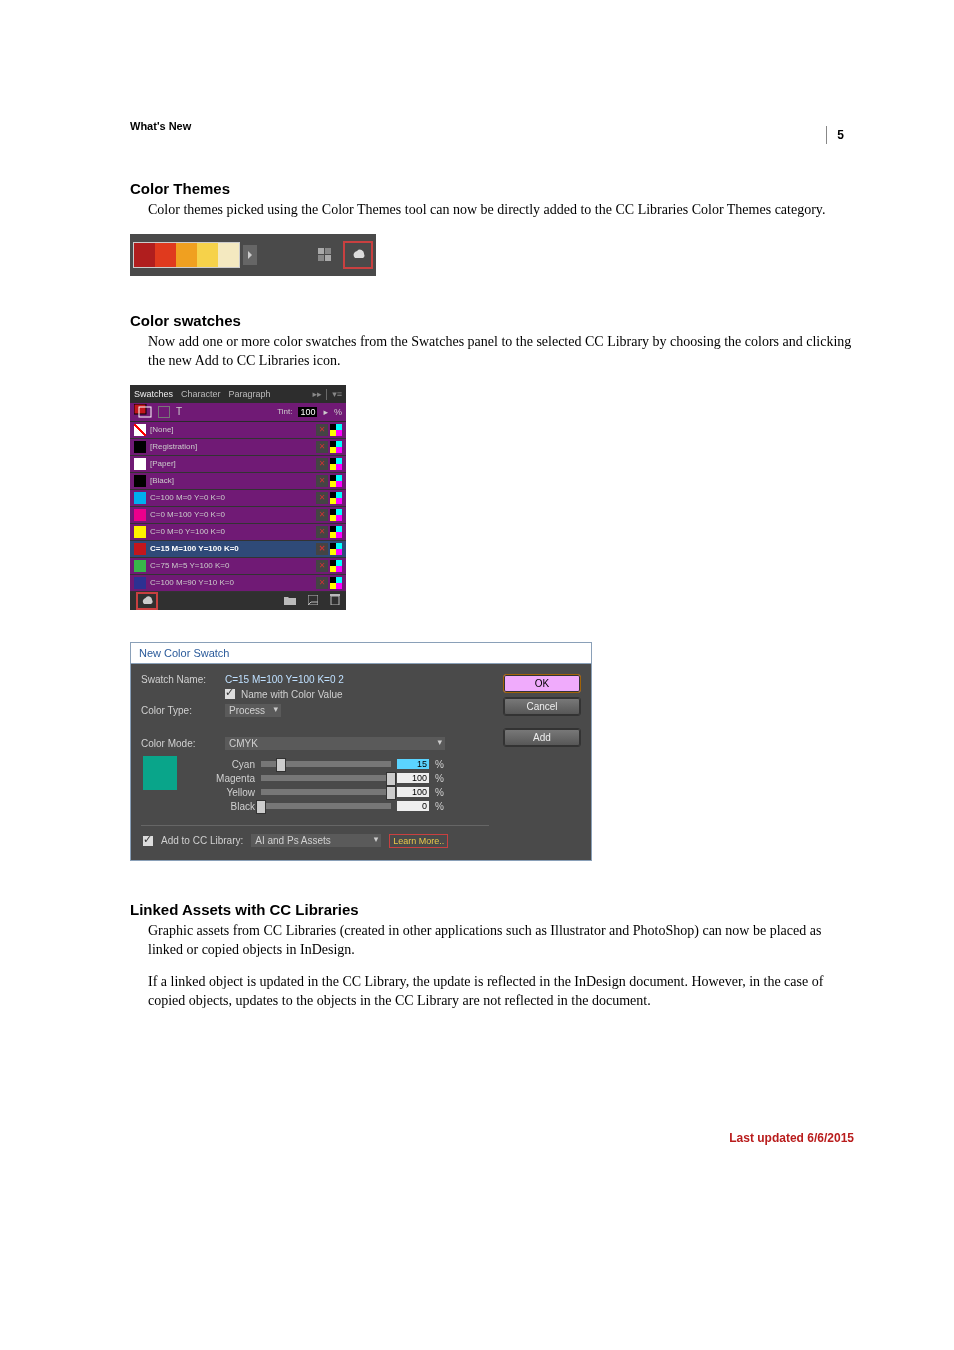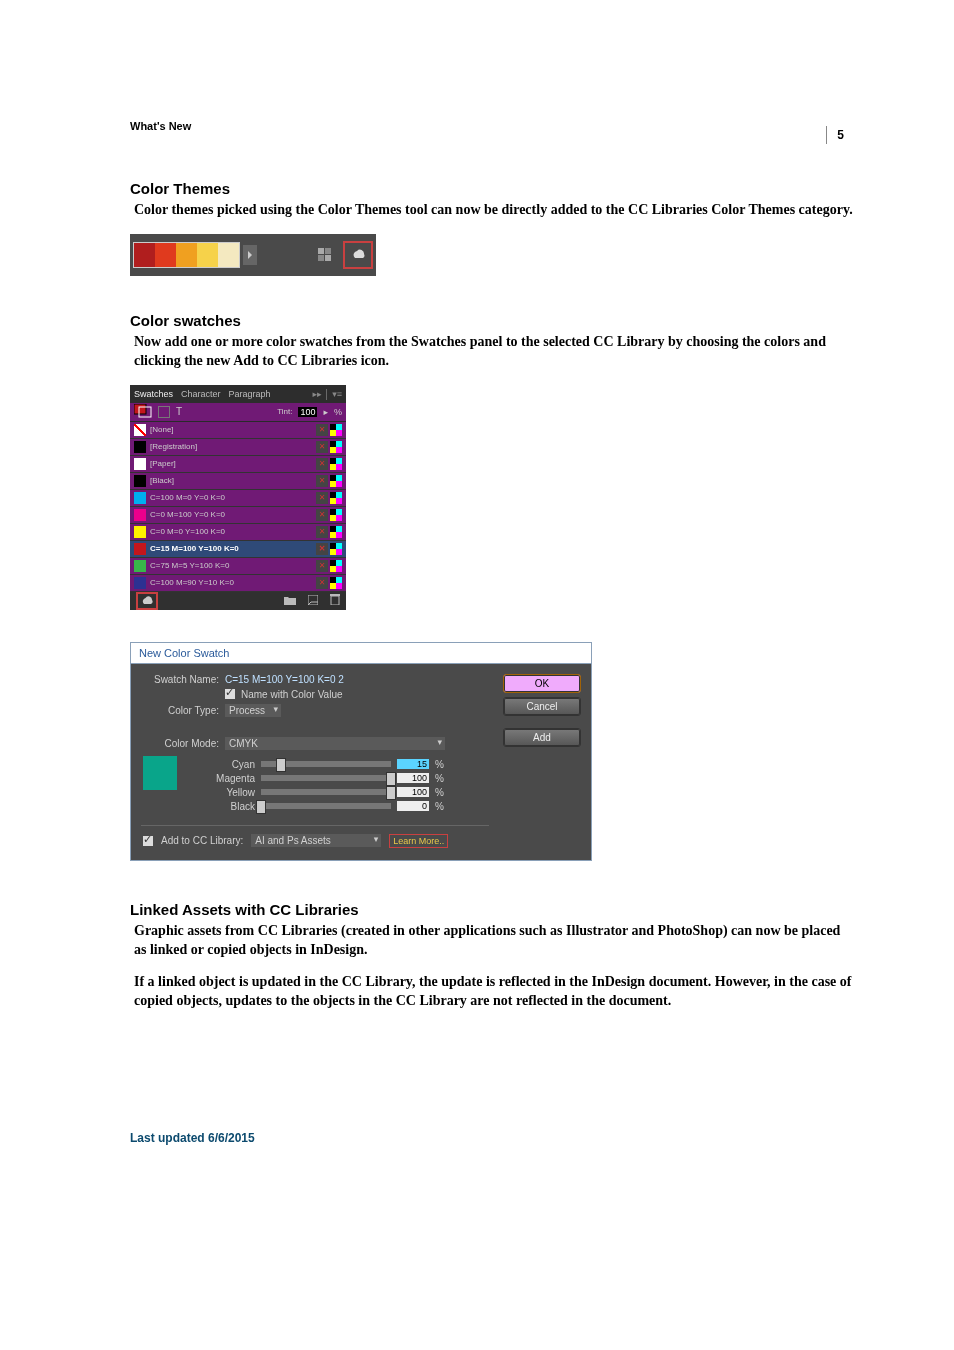--- a/index.html
+++ b/index.html
@@ -34,31 +34,30 @@
   }
   h2 {
     font-family: "Myriad Pro", Arial, sans-serif;
     font-weight: bold;
     font-size: 15px;
     margin: 0 0 4px 0;
   }
   p {
     font-size: 14px;
     line-height: 1.35;
-    margin: 0 0 14px 4px;
-    font-weight: bold;
+    margin: 0 0 14px 18px;
   }
   .section { margin-bottom: 36px; }
   .gap { height: 22px; }
   .footer {
-    text-align: left;
+    text-align: right;
     font-family: "Myriad Pro", Arial, sans-serif;
     font-weight: bold;
     font-size: 12px;
-    color: #0c4a6e;
+    color: #b91c1c;
     margin-top: 120px;
   }
 
   
   .themebar {
     display: flex;
     align-items: center;
     background: #4a4a4a;
     width: 240px;
     height: 34px;
@@ -152,21 +151,21 @@
   .dlg .btn {
     text-align: center;
     padding: 3px 0;
     border-radius: 3px;
     font-size: 10px;
     box-shadow: inset 0 0 0 1px #333;
   }
   .dlg .btn.ok { background:#f0abfc; color:#000; border:1px solid #a16207; }
   .dlg .btn.normal { background: linear-gradient(#7a7a7a,#555); color:#eee; border:1px solid #333; }
   .dlg .formrow { display:flex; align-items:center; gap:6px; margin-bottom:4px; }
-  .dlg .lbl { width: 78px; text-align: right; }
+  .dlg .lbl { width: 78px; }
   .dlg .val { color:#bfe0ff; }
   .dlg .chk { width:10px;height:10px;background:#ddd;display:inline-block;position:relative; }
   .dlg .chk::after { content:"✓"; position:absolute; top:-3px; left:0; font-size:11px; color:#333; }
   .dlg .dropdown { background:#5a5a5a; padding:1px 16px 1px 4px; position:relative; }
   .dlg .dropdown::after { content:"▾"; position:absolute; right:3px; top:0; font-size:9px; color:#ccc;}
   .dlg .slider-row { display:flex; align-items:center; gap:6px; margin:3px 0 3px 22px; }
   .dlg .slider-row .slbl { width:50px; text-align:right; }
   .dlg .track { width:130px; height:6px; background:#777; position:relative; }
   .dlg .handle { position:absolute; top:-3px; width:8px; height:12px; background:#ccc; border:1px solid #333; transform:translateX(-50%);}
   .dlg .valbox { width:28px; background:#eee; color:#000; text-align:right; padding:0 2px; font-size:9px;}

